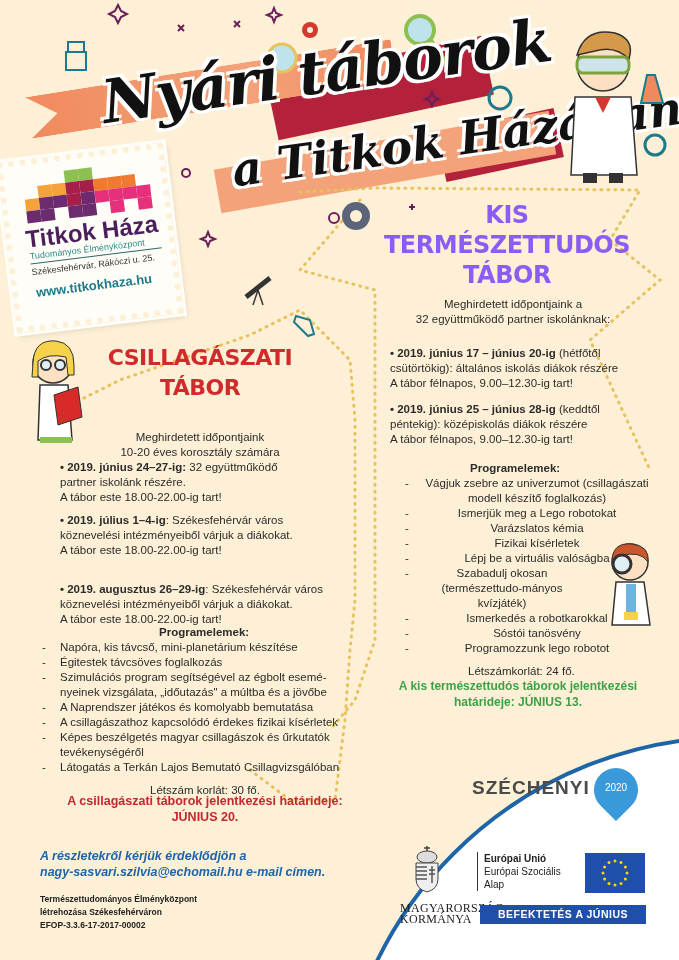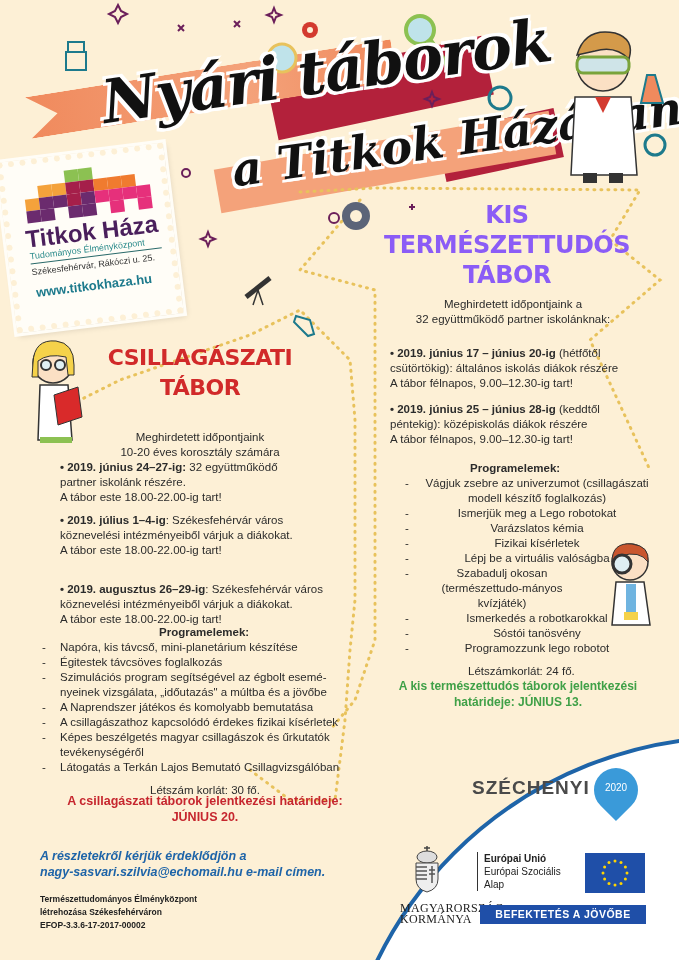--- a/index.html
+++ b/index.html
@@ -388,13 +388,13 @@
       <circle cx="30" cy="32" r="1.5"></circle>
         <circle cx="24" cy="30.4" r="1.5"></circle>
         <circle cx="19.6" cy="26" r="1.5"></circle>
       <circle cx="18" cy="20" r="1.5"></circle>
         <circle cx="19.6" cy="14" r="1.5"></circle>
         <circle cx="24" cy="9.6" r="1.5"></circle>
     </g>
   </svg>
 </div>
 
-<div class="abs eu-banner">BEFEKTETÉS A JÖVŐBE</div>
+<div class="abs eu-banner">BEFEKTETÉS A JÚNIUS</div>
 
 </body></html>

